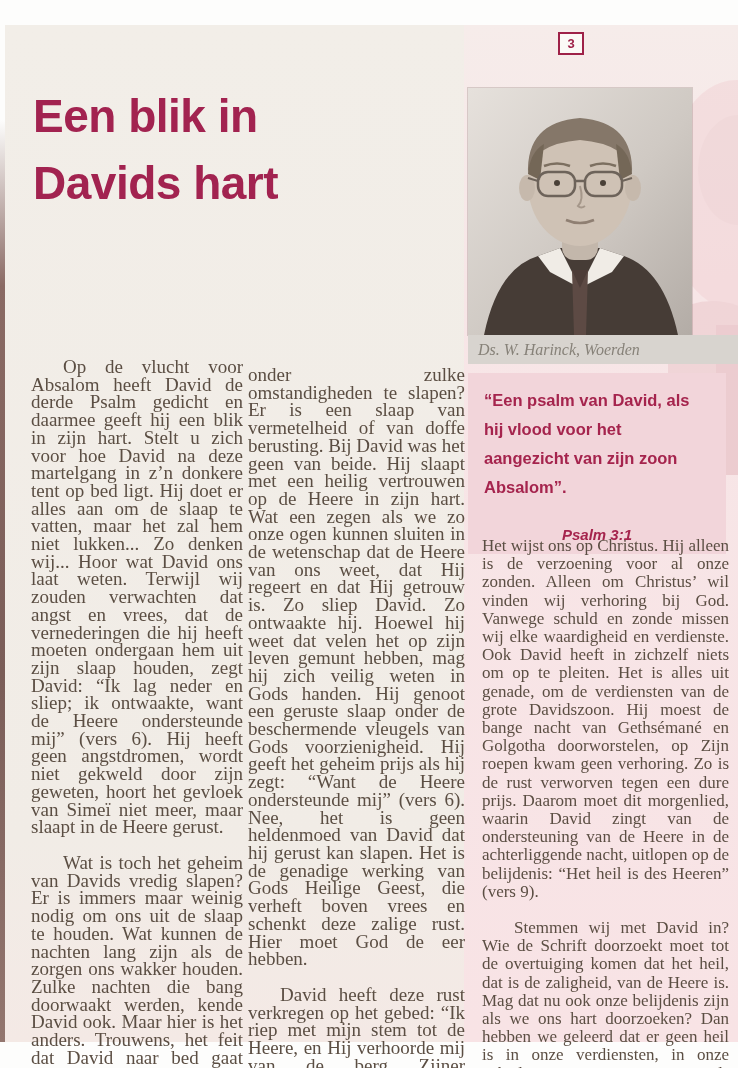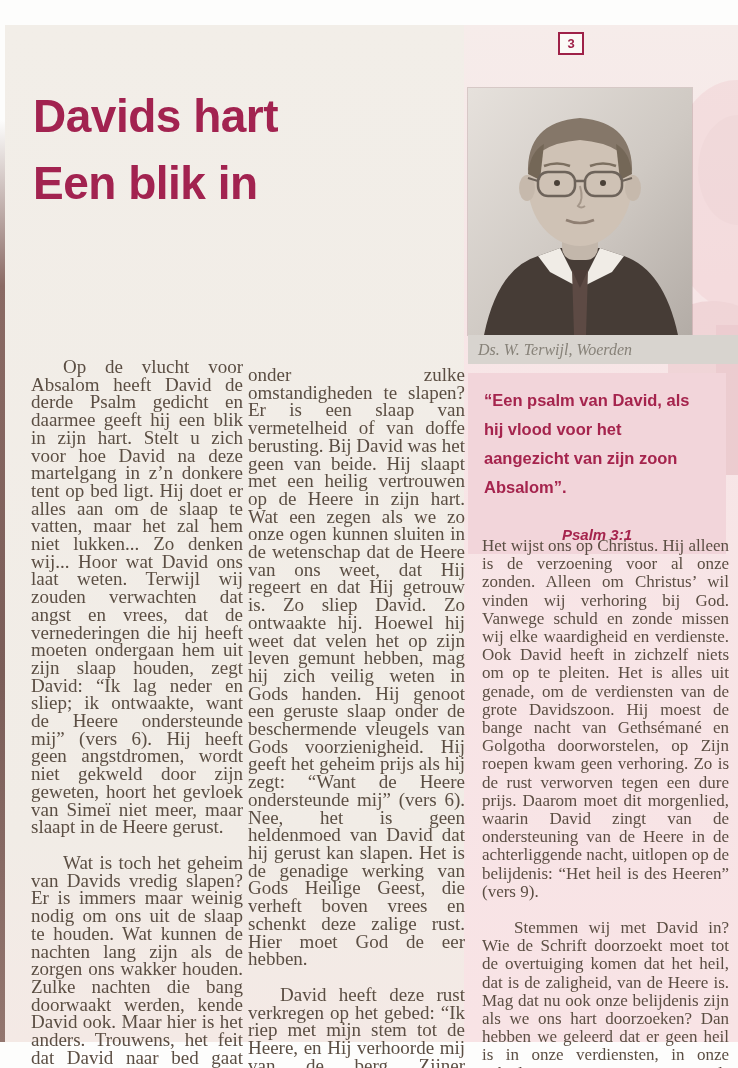--- a/index.html
+++ b/index.html
@@ -126,37 +126,37 @@
         <circle cx="135" cy="95" r="3" fill="#4a4038"></circle>
         <path d="M76 78 Q89 73 102 78" stroke="#7c6f60" stroke-width="2.5" fill="none"></path>
         <path d="M122 78 Q135 73 148 78" stroke="#7c6f60" stroke-width="2.5" fill="none"></path>
 
         <path d="M112 98 Q116 112 110 118 Q113 121 117 118" stroke="#a5978a" stroke-width="2" fill="none"></path>
         <path d="M98 132 Q112 138 126 132" stroke="#8f7f72" stroke-width="2.5" fill="none"></path>
       </svg>
     </div>
 
     <div class="caption-bar">
-      <span class="caption-text">Ds. W. Terwijl, Woerden</span>
+      <span class="caption-text">Ds. W. Harinck, Woerden</span>
     </div>
 
     <div class="meditation">
       <div class="med-quote">“Een psalm van David, als hij vlood voor het aangezicht van zijn zoon Absalom”.</div>
       <div class="med-ref">Psalm 3:1</div>
     </div>
 
     <div class="col3 bodycol">
       <p>Het wijst ons op Christus. Hij alleen is de verzoening voor al onze zonden. Alleen om Christus’ wil vinden wij verhoring bij God. Vanwege schuld en zonde missen wij elke waardigheid en verdienste. Ook David heeft in zichzelf niets om op te pleiten. Het is alles uit genade, om de verdiensten van de grote Davidszoon. Hij moest de bange nacht van Gethsémané en Golgotha doorworstelen, op Zijn roepen kwam geen verhoring. Zo is de rust verworven tegen een dure prijs. Daarom moet dit morgenlied, waarin David zingt van de ondersteuning van de Heere in de achterliggende nacht, uitlopen op de belijdenis: “Het heil is des Heeren” (vers 9).</p>
       <p class="indent">Stemmen wij met David in? Wie de Schrift doorzoekt moet tot de overtuiging komen dat het heil, dat is de zaligheid, van de Heere is. Mag dat nu ook onze belijdenis zijn als we ons hart doorzoeken? Dan hebben we geleerd dat er geen heil is in onze verdiensten, in onze gebeden, in onze tranen. Van Gods heilige berg moet de verlossing komen. Zo is Gods zegen over Zijn volk.</p>
     </div>
   </div>
 
   <div class="title">
+    <div>Een blik in</div>
     <div>Davids hart</div>
-    <div>Een blik in</div>
   </div>
 
   <div class="col1 bodycol">
     <p class="indent">Op de vlucht voor Absalom heeft David de derde Psalm gedicht en daarmee geeft hij een blik in zijn hart. Stelt u zich voor hoe David na deze martelgang in z’n donkere tent op bed ligt. Hij doet er alles aan om de slaap te vatten, maar het zal hem niet lukken... Zo denken wij... Hoor wat David ons laat weten. Terwijl wij zouden verwachten dat angst en vrees, dat de vernederingen die hij heeft moeten ondergaan hem uit zijn slaap houden, zegt David: “Ik lag neder en sliep; ik ontwaakte, want de Heere ondersteunde mij” (vers 6). Hij heeft geen angstdromen, wordt niet gekweld door zijn geweten, hoort het gevloek van Simeï niet meer, maar slaapt in de Heere gerust.</p>
     <p class="indent">Wat is toch het geheim van Davids vredig slapen? Er is immers maar weinig nodig om ons uit de slaap te houden. Wat kunnen de nachten lang zijn als de zorgen ons wakker houden. Zulke nachten die bang doorwaakt werden, kende David ook. Maar hier is het anders. Trouwens, het feit dat David naar bed gaat terwijl hij op de vlucht is, is reeds bijzonder. Want als hij angst had gevoeld, dan zou hij onmogelijk hebben kunnen neerliggen, dan was hij de hele nacht doorgegaan in de vrees dat de vijand hem in zou halen. Maar David legt zich neer: “Ik lag en sliep gerust...” Maar hoe kun je in staat zijn</p>
   </div>
 
   <div class="col2 bodycol">
     <p>onder zulke omstandigheden te slapen? Er is een slaap van vermetelheid of van doffe berusting. Bij David was het geen van beide. Hij slaapt met een heilig vertrouwen op de Heere in zijn hart. Wat een zegen als we zo onze ogen kunnen sluiten in de wetenschap dat de Heere van ons weet, dat Hij regeert en dat Hij getrouw is. Zo sliep David. Zo ontwaakte hij. Hoewel hij weet dat velen het op zijn leven gemunt hebben, mag hij zich veilig weten in Gods handen. Hij genoot een geruste slaap onder de beschermende vleugels van Gods voorzienigheid. Hij geeft het geheim prijs als hij zegt: “Want de Heere ondersteunde mij” (vers 6). Nee, het is geen heldenmoed van David dat hij gerust kan slapen. Het is de genadige werking van Gods Heilige Geest, die verheft boven vrees en schenkt deze zalige rust. Hier moet God de eer hebben.</p>
     <p class="indent">David heeft deze rust verkregen op het gebed: “Ik riep met mijn stem tot de Heere, en Hij verhoorde mij van de berg Zijner heiligheid” (vers 5). Het was niet slechts een stil gebed, nee, hij heeft het uitgeroepen. Zijn nood was groot. Zijn roepen ook! Overluid, hardop heeft David de Heere aangeroepen. De Heere verhoorde hem van de berg Zijner heiligheid. Daar was de ark des verbonds. Van boven het verzoendeksel, dat op de ark was, kwam de verhoring.</p>

